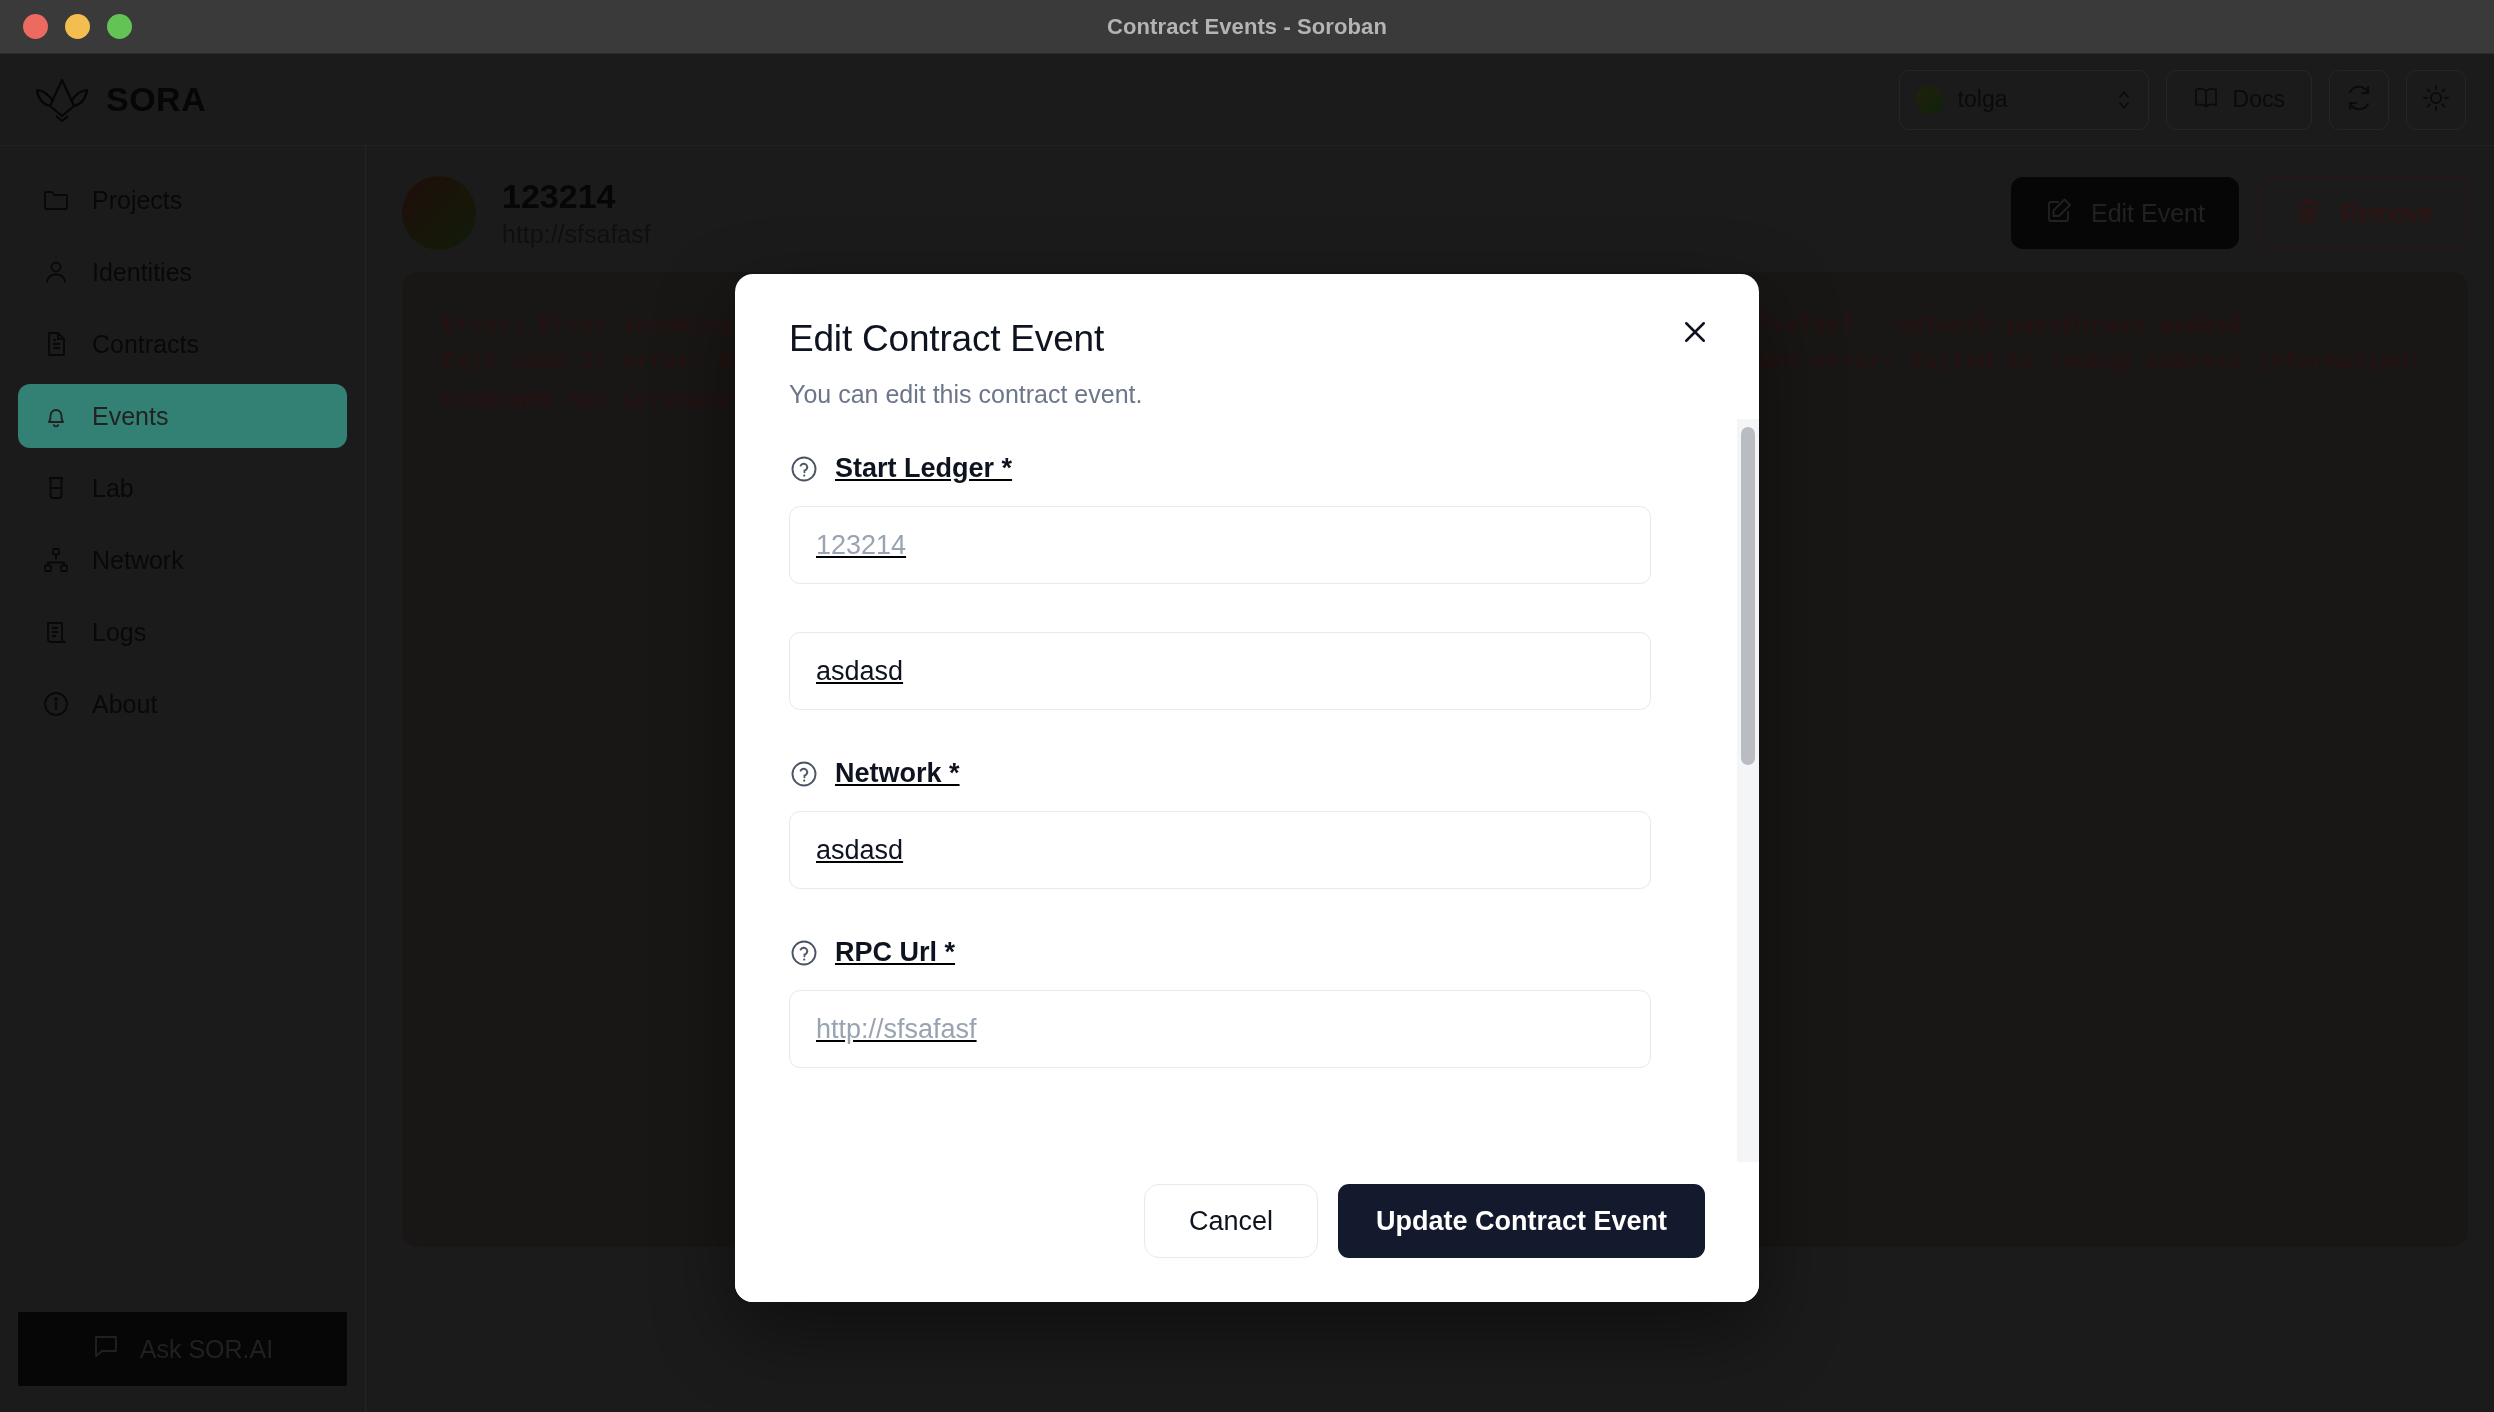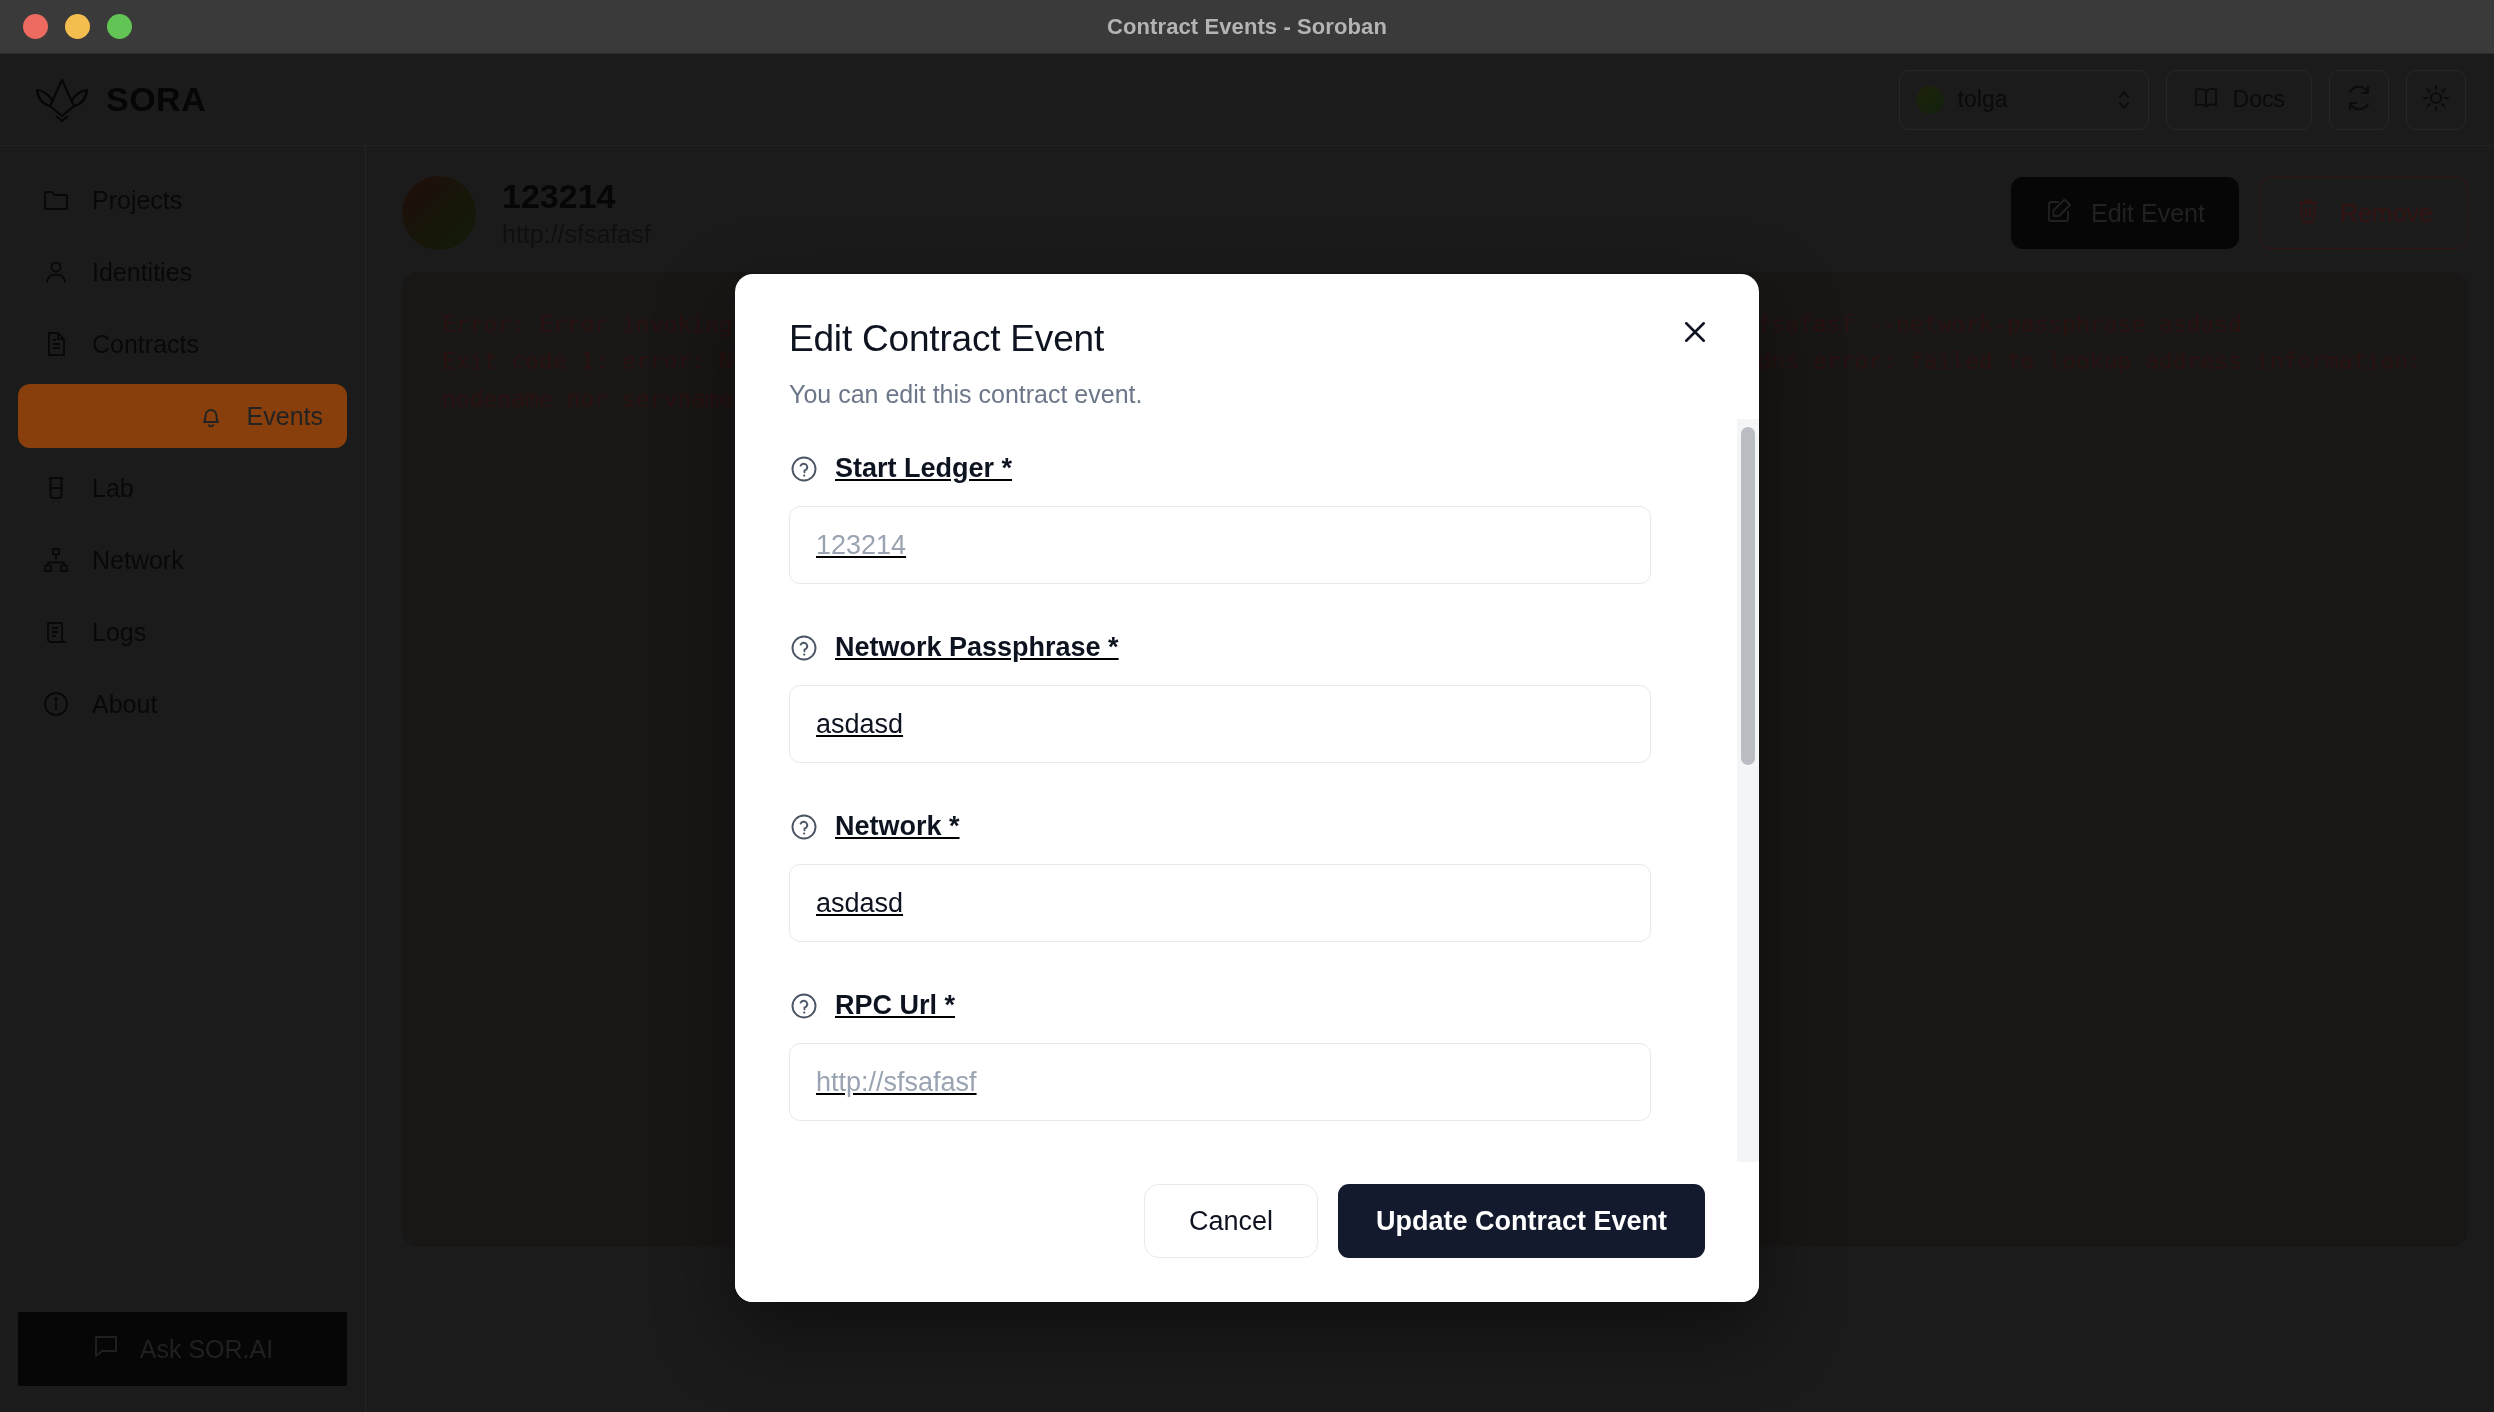--- a/index.html
+++ b/index.html
@@ -90,21 +90,21 @@
     padding: 22px 18px 26px 18px;
   }
   .nav { display: flex; flex-direction: column; gap: 8px; flex: 1 1 auto; }
   .nav-item {
     height: 64px; border-radius: 12px;
     display: flex; align-items: center; gap: 22px;
     padding: 0 24px;
     color: #111010;
     font-size: 25px;
   }
-  .nav-item.active { background: #f97316; color: #3f3e3e; justify-content: flex-end; }
+  .nav-item.active { background: #5eead4; color: #3f3e3e; }
   .nav-ico { width: 28px; height: 28px; flex: 0 0 28px; display:block; }
   .ask-btn {
     height: 74px; border-radius: 2px;
     background: #0b0b0d;
     display: flex; align-items: center; justify-content: center; gap: 20px;
     color: #3b3b3b; font-size: 25px;
   }
 
   .content { flex: 1 1 auto; position: relative; min-width: 0; padding: 0 0 0 0; }
   .page-head {
@@ -461,30 +461,20 @@
               </svg>
             </span>
             <span>Start Ledger *</span>
           </div>
           <div class="input">
             <span class="ph">123214</span>
           </div>
         </div>
 
         <div class="field">
-          <div class="field-label">
-            <span class="help-ico">
-              <svg viewBox="0 0 30 30" width="30" height="30" fill="none" stroke="#4b5565" stroke-width="1.9" stroke-linecap="round">
-                <circle cx="15" cy="15" r="11.5"></circle>
-                <path d="M11.6 11.6a3.5 3.5 0 1 1 3.9 5v1.6"></path>
-                <circle cx="15.2" cy="21.6" r="1.1" fill="#4b5565" stroke="none"></circle>
-              </svg>
-            </span>
-            <span>Network Passphrase *</span>
-          </div>
           <div class="input">
             <span class="val">asdasd</span>
           </div>
         </div>
 
         <div class="field">
           <div class="field-label">
             <span class="help-ico">
               <svg viewBox="0 0 30 30" width="30" height="30" fill="none" stroke="#4b5565" stroke-width="1.9" stroke-linecap="round">
                 <circle cx="15" cy="15" r="11.5"></circle>

